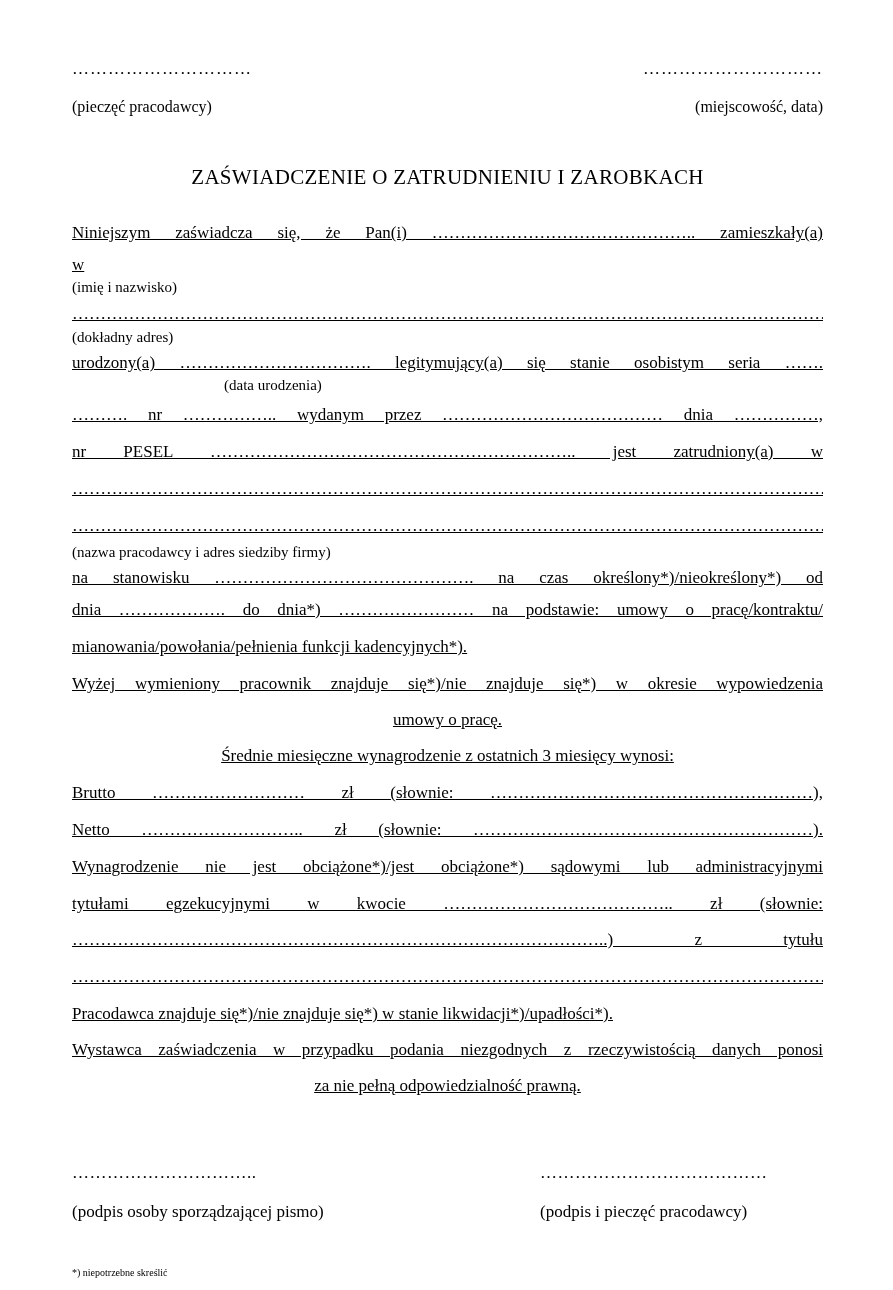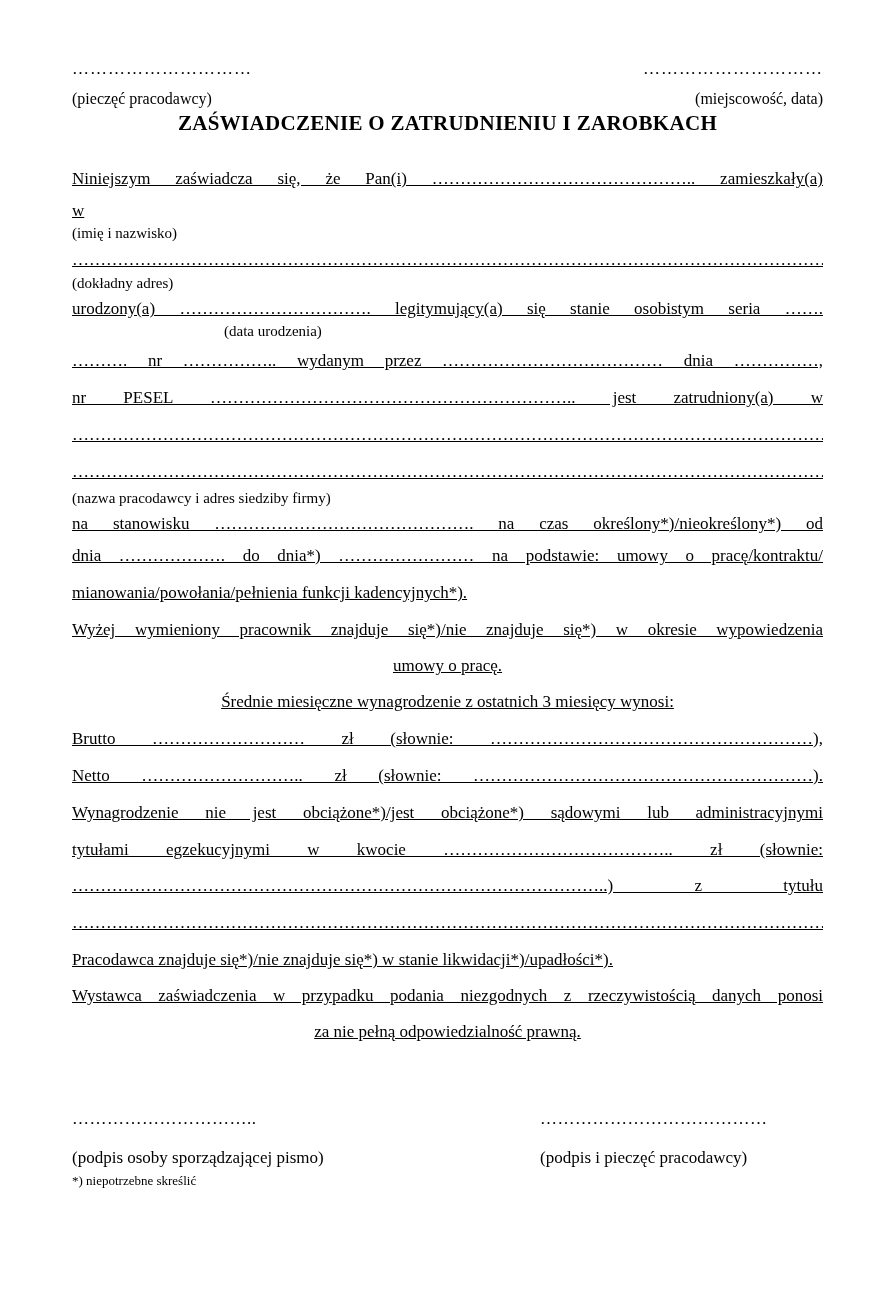--- a/index.html
+++ b/index.html
@@ -11,44 +11,45 @@
     padding: 58px 70px 0 72px;
     overflow: hidden;
     background: #ffffff;
     color: #000000;
     font-family: "Liberation Serif", "DejaVu Serif", serif;
   }
   
   .hdr { display: flex; justify-content: space-between; }
   .hdr-col.right { text-align: right; }
   .h-dots { font-size: 17px; height: 22px; line-height: 22px; letter-spacing: 1px; }
-  .h-cap  { margin-top: 8px; font-size: 16px; height: 22px; line-height: 22px; }
+  .h-cap  { margin-top: 16px; font-size: 16px; height: 22px; line-height: 22px; }
   
   .title {
+    margin-top: 46px;
     height: 26px; line-height: 26px;
-    font-size: 21px; font-weight: bold;
+    font-size: 21px; font-weight: normal;
     text-align: center; letter-spacing: 0.3px;
   }
   
   .body { margin-top: 24px; }
   .bl { height: 37px; line-height: 37px; font-size: 17px; text-decoration: underline; }
   .bl.h28 { height: 28px; line-height: 28px; }
   .bl.h30 { height: 30px; line-height: 30px; }
   .bl.h36 { height: 36px; line-height: 36px; text-align: center; }
   .jl { text-align: justify; text-align-last: justify; }
   .dotline { white-space: nowrap; overflow: hidden; }
   .sl { height: 20px; line-height: 16px; font-size: 15px; text-align: left; }
   .sl.indent { text-align: left; padding-left: 152px; }
   
   .sig { display: flex; justify-content: space-between; margin-top: 58px; }
   .sig-col.right { width: 283px; }
   .s-dots { font-size: 17px; height: 22px; line-height: 22px; letter-spacing: 0.5px; }
   .s-cap  { margin-top: 16px; font-size: 17px; height: 24px; line-height: 24px; font-family: Liberation Serif, serif; }
   
-  .foot { font-size: 13px; height: 22px; line-height: 22px; }
+  .foot { margin-top: 38px; font-size: 10px; height: 22px; line-height: 22px; }
 </style>
 </head>
 <body>
 
 <div class="page">
 
   <div class="hdr">
     <div class="hdr-col">
       <div class="h-dots">…………………………</div>
       <div class="h-cap">(pieczęć pracodawcy)</div>

